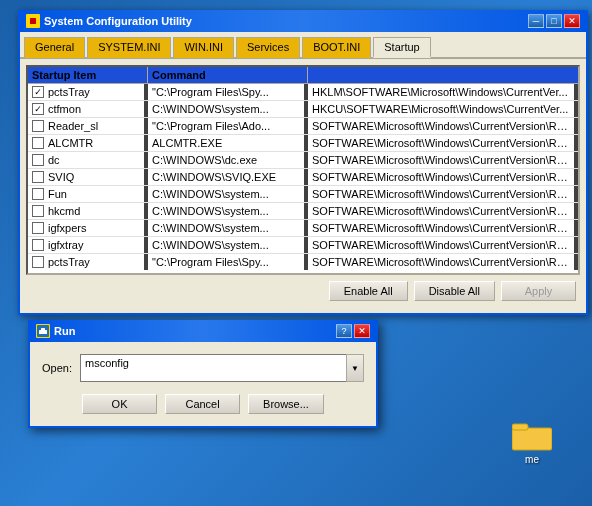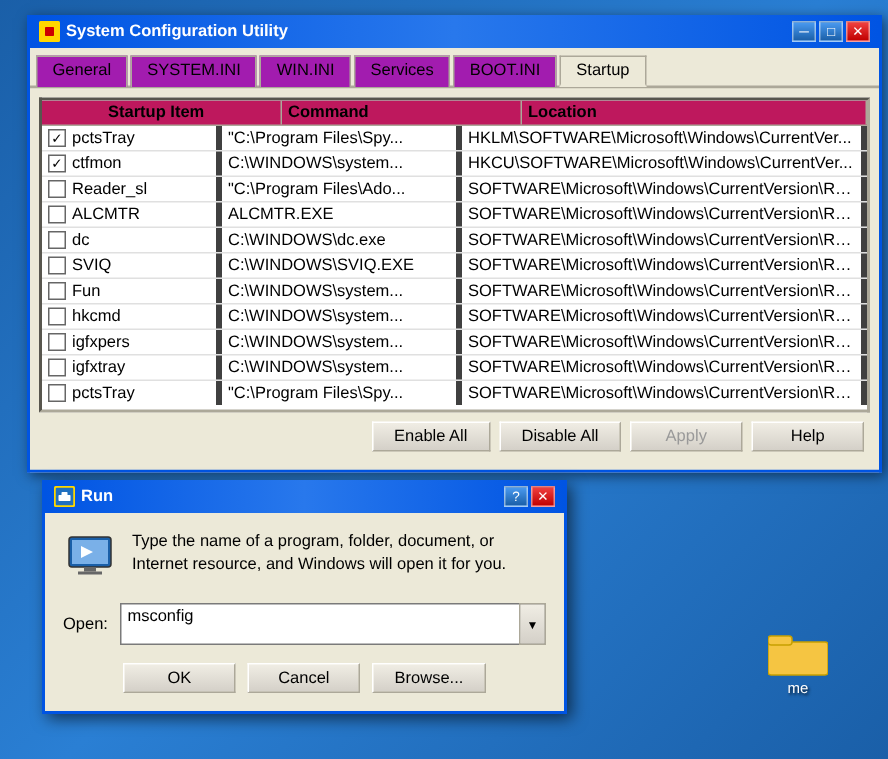--- a/index.html
+++ b/index.html
@@ -91,21 +91,21 @@
     .tabs-bar {
       display: flex;
       background: #ece9d8;
       padding: 4px 4px 0 4px;
       gap: 2px;
       border-bottom: 2px solid #aca899;
     }
 
     .tab {
       padding: 3px 10px;
-      background: #a21caf;
+      background: #eab308;
       border: 1px solid #aca899;
       border-bottom: none;
       cursor: pointer;
       font-size: 11px;
       position: relative;
       top: 1px;
     }
 
     .tab.active {
       background: #ece9d8;
@@ -124,23 +124,22 @@
       border: 2px inset #aca899;
       background: white;
       height: 210px;
       overflow: hidden;
       position: relative;
     }
 
     .table-header {
       display: grid;
       grid-template-columns: 120px 160px 1fr;
-      background: #be185d;
+      background: #1d4ed8;
       border-bottom: 1px solid #aca899;
-      padding-left: 40px;
     }
 
     .th {
       padding: 2px 4px;
       border-right: 1px solid #aca899;
       font-weight: bold;
       font-size: 11px;
     }
 
     .table-body {
@@ -381,21 +380,20 @@
       <div class="tab">Services</div>
       <div class="tab">BOOT.INI</div>
       <div class="tab active">Startup</div>
     </div>
 
     <div class="content-area">
       <div class="table-container">
         <div class="table-header">
           <div class="th">Startup Item</div>
           <div class="th">Command</div>
-          <div class="th">Location</div>
         </div>
         <div class="table-body" id="table-body">
             <div class="table-row">
               <div class="td td-first">
                 <div class="checkbox checked"></div>
                 <span>pctsTray</span>
               </div>
               <div class="td">"C:\Program Files\Spy...</div>
               <div class="td">HKLM\SOFTWARE\Microsoft\Windows\CurrentVer...</div>
             </div>
@@ -479,21 +477,20 @@
               <div class="td">"C:\Program Files\Spy...</div>
               <div class="td">SOFTWARE\Microsoft\Windows\CurrentVersion\Ru...</div>
             </div>
           </div>
       </div>
 
       <div class="buttons-row">
         <button class="win-btn">Enable All</button>
         <button class="win-btn">Disable All</button>
         <button class="win-btn" disabled="">Apply</button>
-        <button class="win-btn">Help</button>
       </div>
     </div>
   </div>
 
   <div class="run-dialog">
     <div class="run-title-bar">
       <div class="title-bar-left">
         <div class="title-bar-icon">
           <svg width="12" height="12" viewBox="0 0 12 12">
             <rect width="12" height="12" fill="#2070c0" rx="1"></rect>
@@ -503,35 +500,20 @@
         </div>
         <span class="title-text">Run</span>
       </div>
       <div class="title-controls">
         <button class="help-btn">?</button>
         <button class="title-btn close-btn">✕</button>
       </div>
     </div>
 
     <div class="run-content">
-      <div class="run-top">
-        <div class="run-icon">
-          <svg width="32" height="32" viewBox="0 0 32 32">
-
-            <rect x="2" y="2" width="28" height="20" rx="2" fill="#1a5fa8" stroke="#333" stroke-width="1"></rect>
-            <rect x="4" y="4" width="24" height="16" fill="#7ab0e8"></rect>
-
-            <polygon points="10,8 10,16 18,12" fill="white"></polygon>
-            <rect x="12" y="22" width="8" height="3" fill="#666"></rect>
-            <rect x="8" y="25" width="16" height="2" fill="#666"></rect>
-          </svg>
-        </div>
-        <div class="run-text" style="white-space:pre-line;">Type the name of a program, folder, document, or
-Internet resource, and Windows will open it for you.</div>
-      </div>
 
       <div class="run-open-row">
         <label class="run-open-label">Open:</label>
         <div class="run-input-wrapper">
           <input class="run-input" type="text" value="msconfig" style="">
           <button class="run-dropdown-btn">▼</button>
         </div>
       </div>
 
       <div class="run-buttons">

